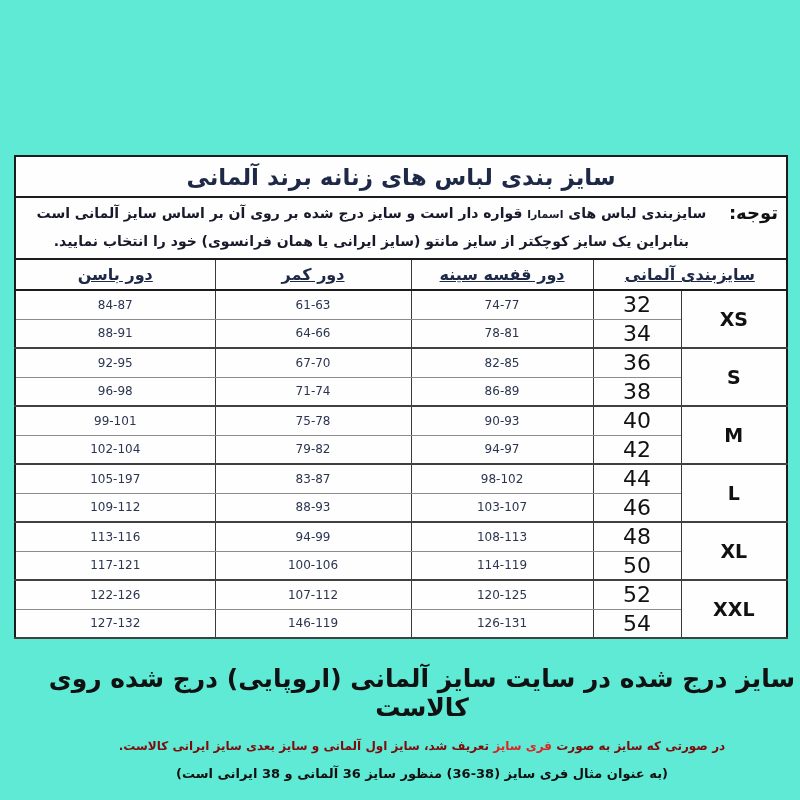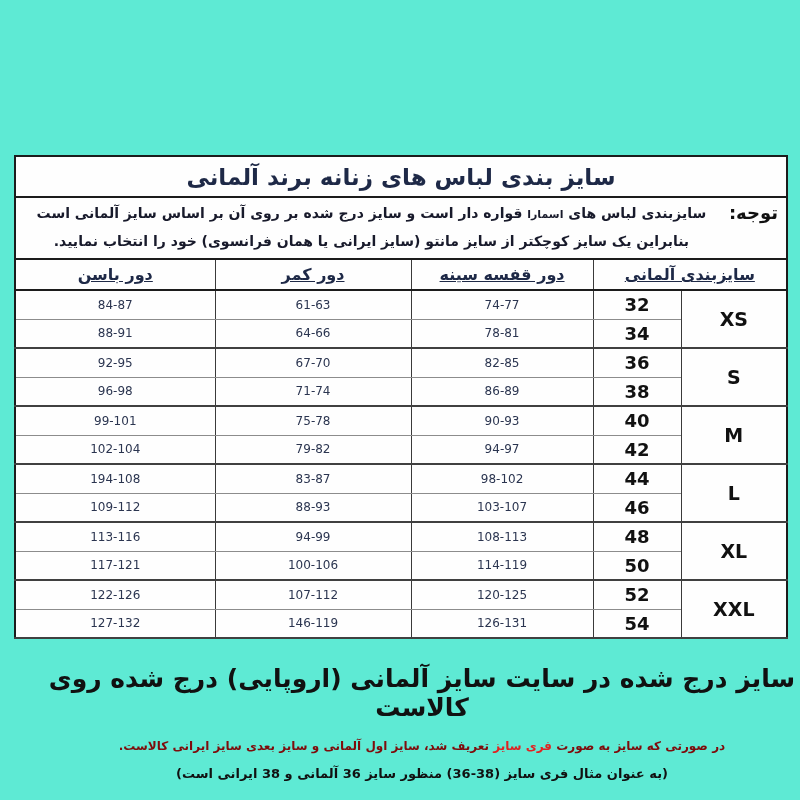--- a/index.html
+++ b/index.html
@@ -81,22 +81,22 @@
   tbody td { height: 29px; border-bottom: 1px solid #8c8c8c; }
   tbody tr.group-end td { border-bottom: 2.5px solid #404040; }
   td.cell-meas {
     direction: ltr;
     font-size: 12px;
     color: var(--cellnavy);
     font-weight: 500;
   }
   td.cell-number {
     direction: ltr;
-    font-size: 18px;
-    font-weight: bold;
+    font-size: 22px;
+    font-weight: normal;
     color: var(--black);
     margin-top: 16px;
   }
   td.cell-letter {
     font-size: 19px;
     font-weight: bold;
     color: var(--black);
     border-bottom: 2.5px solid #404040;
     direction: ltr;
   }
@@ -203,21 +203,21 @@
           <td class="cell-number">42</td>
           <td class="cell-meas">94-97</td>
           <td class="cell-meas">79-82</td>
           <td class="cell-meas">102-104</td>
         </tr>
         <tr>
           <td rowspan="2" class="cell-letter">L</td>
           <td class="cell-number">44</td>
           <td class="cell-meas">98-102</td>
           <td class="cell-meas">83-87</td>
-          <td class="cell-meas">194-108</td>
+          <td class="cell-meas">105-197</td>
         </tr>
         <tr class="group-end">
           <td class="cell-number">46</td>
           <td class="cell-meas">103-107</td>
           <td class="cell-meas">88-93</td>
           <td class="cell-meas">109-112</td>
         </tr>
         <tr>
           <td rowspan="2" class="cell-letter">XL</td>
           <td class="cell-number">48</td>

